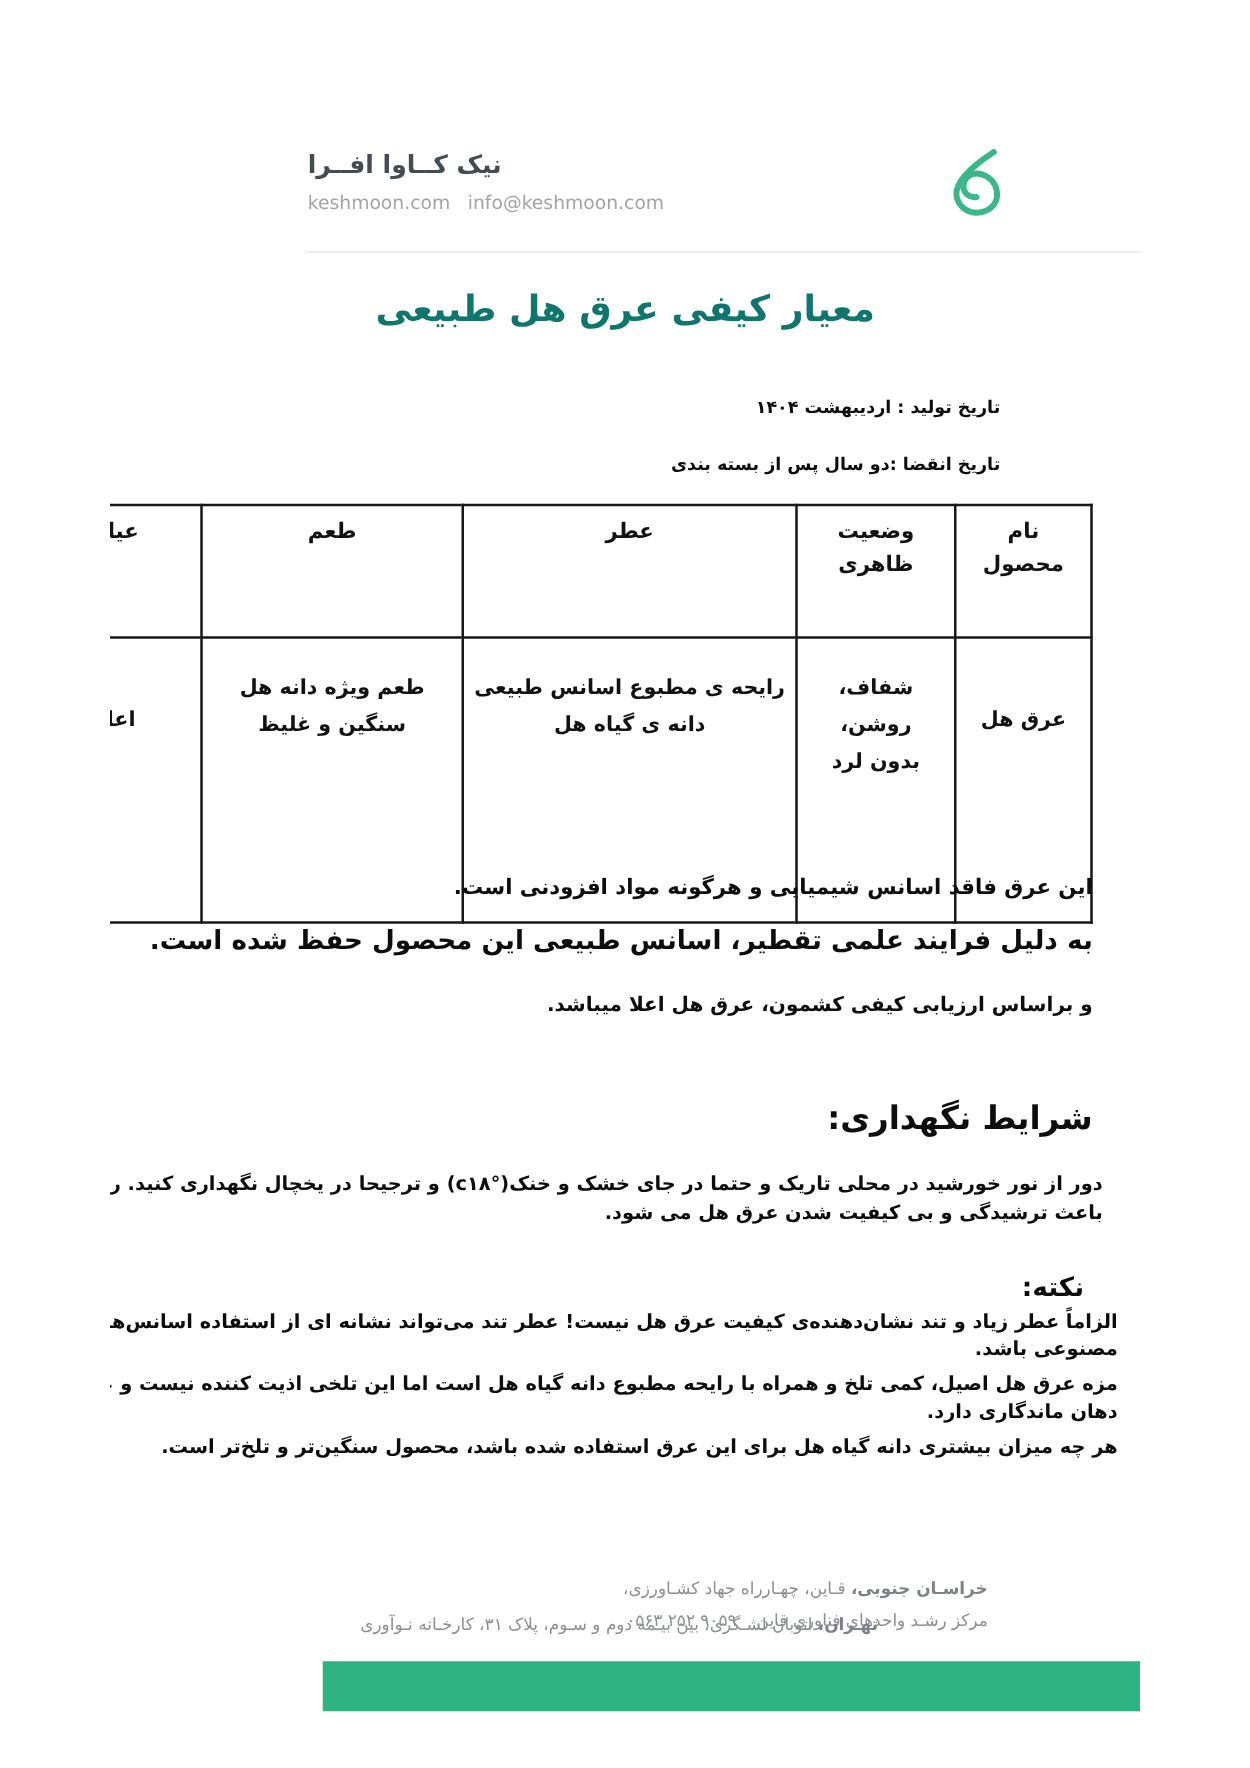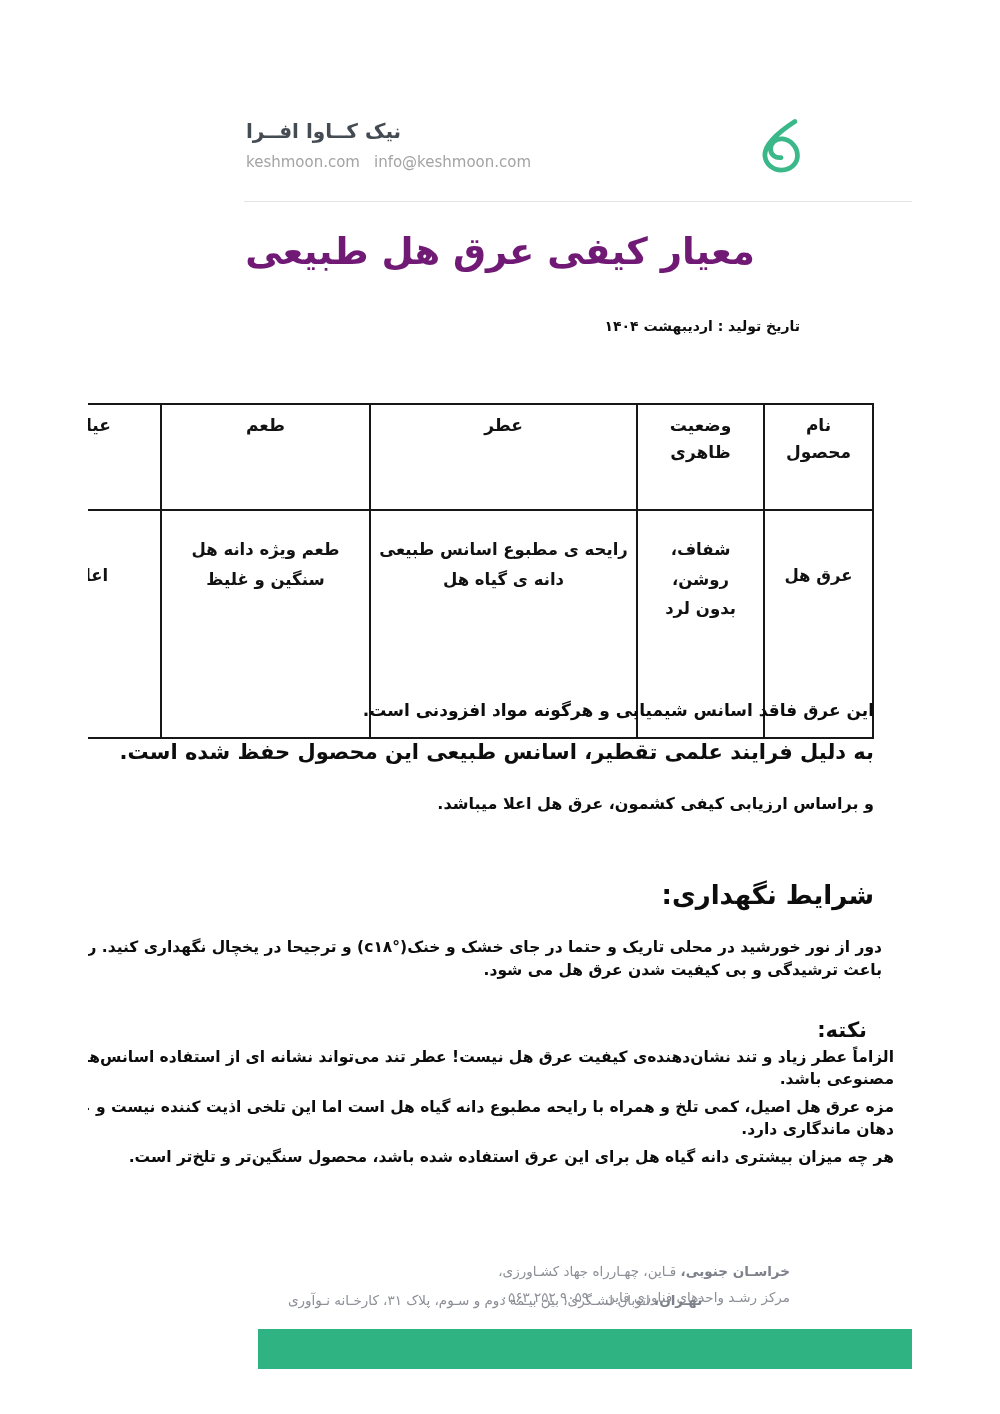--- a/index.html
+++ b/index.html
@@ -11,21 +11,21 @@
   
   .brand-left { position:absolute; left:158px; top:118px; text-align:left; }
   .brand-company { font-size:20px; font-weight:bold; color:#454b52; line-height:1.3; }
   .brand-contact { direction:ltr; margin-top:9px; font-size:15px; color:#a3a3a3; }
   .brand-contact span { margin-right:14px; }
   .logo-wrap { position:absolute; right:105px; top:116px; display:flex; flex-direction:row-reverse; align-items:center; }
   .logo-icon { width:52px; height:58px; }
   .logo-text { font-size:38px; font-weight:bold; color:#3f4348; margin-left:6px; line-height:1; }
   .header-rule { position:absolute; left:156px; top:201px; width:737px; height:1px; background:#e3e3e3; }
   
-  .doc-title { position:absolute; top:230px; left:0; right:0; text-align:center; font-size:37px; font-weight:bold; color:#701a75; }
+  .doc-title { position:absolute; top:230px; left:0; right:0; text-align:center; font-size:29px; font-weight:bold; color:#0f766e; }
   .date-line { position:absolute; right:112px; font-size:14px; font-weight:bold; color:#0d0d0d; }
   .date-production { top:318px; }
   .date-expiry { top:364px; }
   
   .spec-table { position:absolute; top:403px; right:38px; width:847px; border-collapse:collapse; table-layout:fixed; }
   .spec-table th, .spec-table td {
     border:2px solid #171717; text-align:center; vertical-align:top;
     font-weight:bold; white-space:pre-line; padding:0 4px;
   }
   .spec-table thead th { height:97px; padding-top:7px; font-size:17px; line-height:1.6; }
@@ -65,20 +65,21 @@
   <div class="logo-wrap">
     <svg class="logo-icon" viewBox="0 0 60 64" fill="none" xmlns="http://www.w3.org/2000/svg">
       <path d="M46 5 C29 16 10 32 11.5 45 C12.7 55 21.5 61 30.5 61 C40.5 61 49 54 49 44.5 C49 34 41 26 32 25 C24 24.2 18 29.5 18 36.5 C18 43.5 24 47.5 30 46.5" stroke="#3bb889" stroke-width="5.5" stroke-linecap="round" fill="none"></path>
     </svg>
   </div>
 
   <div class="header-rule"></div>
 
   <div class="doc-title">معیار کیفی عرق هل  طبیعی</div>
   <div class="date-line date-production">تاریخ تولید : اردیبهشت  ۱۴۰۴</div>
+  <div class="date-line date-expiry">تاریخ انقضا :دو سال پس از بسته بندی</div>
 
   <table class="spec-table">
     <colgroup>
       <col style="width:109px">
         <col style="width:127px">
         <col style="width:267px">
         <col style="width:209px">
         <col style="width:135px">
     </colgroup>
     <thead>

